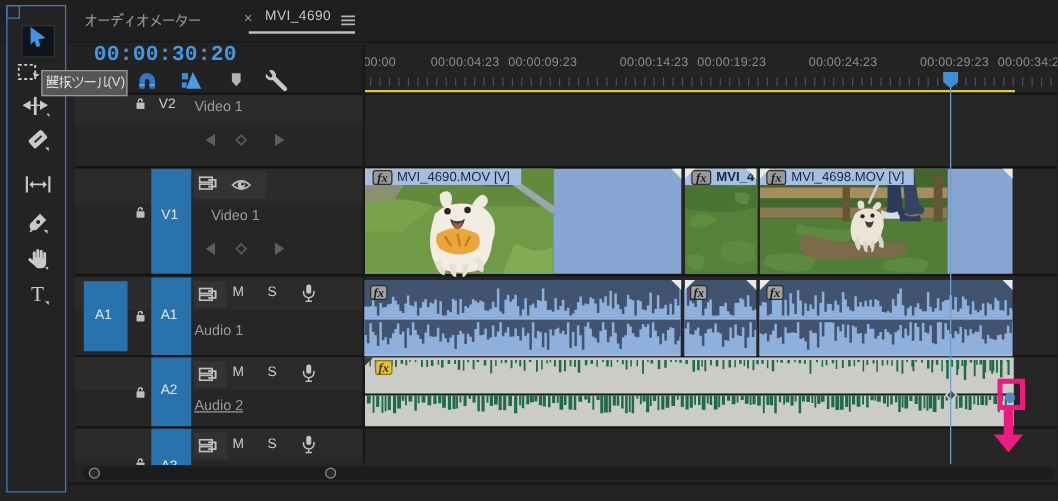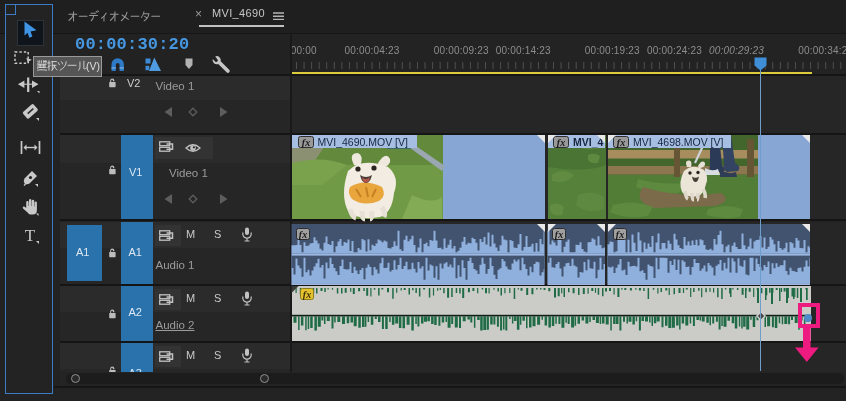--- a/index.html
+++ b/index.html
@@ -67,25 +67,25 @@
   </svg>
 <svg class="a" style="left:184.5px;top:58px" width="8" height="11.5" viewBox="0 0 8 11.5">
 <path d="M0.5 0.5 h7 v6.5 L4 11 L0.5 7 Z" fill="#b2b2b2"></path>
   </svg>
 <svg class="a" style="left:211px;top:55px" width="21" height="18" viewBox="0 0 21 18">
 <path d="M4.2 1.4 a4.1 4.1 0 0 1 5.5 4.9 l8.5 8.4 a1.8 1.8 0 0 1 -2.6 2.6 L7.2 8.9 a4.1 4.1 0 0 1 -5.5 -4.9 l2.7 2.7 a1.5 1.5 0 0 0 2.1 -2.1 Z" fill="#c6c6c6"></path>
   </svg>
 <div class="a" style="left:292px;top:35px;width:554px;height:41px;overflow:hidden;background:#232323">
 <div class="a" style="left:-36.5px;top:10px;width:82px;text-align:center;font-size:10px;color:#8d8d8d;letter-spacing:0.2px;">00:00:00</div>
 <div class="a" style="left:39.1px;top:10px;width:82px;text-align:center;font-size:10px;color:#8d8d8d;letter-spacing:0.2px;">00:00:04:23</div>
-<div class="a" style="left:114.7px;top:10px;width:82px;text-align:right;font-size:10px;color:#8d8d8d;letter-spacing:0.2px;">00:00:09:23</div>
+<div class="a" style="left:114.7px;top:10px;width:82px;text-align:left;font-size:10px;color:#8d8d8d;letter-spacing:0.2px;">00:00:09:23</div>
 <div class="a" style="left:190.3px;top:10px;width:82px;text-align:center;font-size:10px;color:#8d8d8d;letter-spacing:0.2px;">00:00:14:23</div>
-<div class="a" style="left:265.9px;top:10px;width:82px;text-align:right;font-size:10px;color:#8d8d8d;letter-spacing:0.2px;">00:00:19:23</div>
+<div class="a" style="left:265.9px;top:10px;width:82px;text-align:left;font-size:10px;color:#8d8d8d;letter-spacing:0.2px;">00:00:19:23</div>
 <div class="a" style="left:341.5px;top:10px;width:82px;text-align:center;font-size:10px;color:#8d8d8d;letter-spacing:0.2px;">00:00:24:23</div>
-<div class="a" style="left:417.1px;top:10px;width:82px;text-align:left;font-size:10px;color:#8d8d8d;letter-spacing:0.2px;font-style:italic;">00:00:29:23</div>
+<div class="a" style="left:417.1px;top:10px;width:82px;text-align:right;font-size:10px;color:#8d8d8d;letter-spacing:0.2px;">00:00:29:23</div>
 <div class="a" style="left:492.7px;top:10px;width:82px;text-align:center;font-size:10px;color:#8d8d8d;letter-spacing:0.2px;">00:00:34:23</div>
 <svg class="a" style="left:0;top:27px" width="554" height="8">
       <path d="M4.50 0 V7 M12.06 0 V7 M19.62 0 V7 M27.18 0 V7 M34.74 0 V7 M42.30 0 V7 M49.86 0 V7 M57.42 0 V7 M64.98 0 V7 M72.54 0 V7 M80.10 0 V7 M87.66 0 V7 M95.22 0 V7 M102.78 0 V7 M110.34 0 V7 M117.90 0 V7 M125.46 0 V7 M133.02 0 V7 M140.58 0 V7 M148.14 0 V7 M155.70 0 V7 M163.26 0 V7 M170.82 0 V7 M178.38 0 V7 M185.94 0 V7 M193.50 0 V7 M201.06 0 V7 M208.62 0 V7 M216.18 0 V7 M223.74 0 V7 M231.30 0 V7 M238.86 0 V7 M246.42 0 V7 M253.98 0 V7 M261.54 0 V7 M269.10 0 V7 M276.66 0 V7 M284.22 0 V7 M291.78 0 V7 M299.34 0 V7 M306.90 0 V7 M314.46 0 V7 M322.02 0 V7 M329.58 0 V7 M337.14 0 V7 M344.70 0 V7 M352.26 0 V7 M359.82 0 V7 M367.38 0 V7 M374.94 0 V7 M382.50 0 V7 M390.06 0 V7 M397.62 0 V7 M405.18 0 V7 M412.74 0 V7 M420.30 0 V7 M427.86 0 V7 M435.42 0 V7 M442.98 0 V7 M450.54 0 V7 M458.10 0 V7 M465.66 0 V7 M473.22 0 V7 M480.78 0 V7 M488.34 0 V7 M495.90 0 V7 M503.46 0 V7 M511.02 0 V7 M518.58 0 V7 M526.14 0 V7 M533.70 0 V7 M541.26 0 V7 M548.82 0 V7 M556.38 0 V7" stroke="#4f4f4f" stroke-width="1"></path>
     </svg>
 </div>
 <div class="a" style="left:292px;top:71.5px;width:520px;height:2.6px;background:#ddcb3e"></div>
 <div class="a" style="left:60px;top:76px;width:786px;height:57px;background:#262626"></div>
 <div class="a" style="left:60px;top:133px;width:786px;height:2px;background:#151515"></div>
 <div class="a" style="left:60px;top:135px;width:786px;height:84px;background:#262626"></div>
 <div class="a" style="left:60px;top:219px;width:786px;height:2px;background:#151515"></div>

